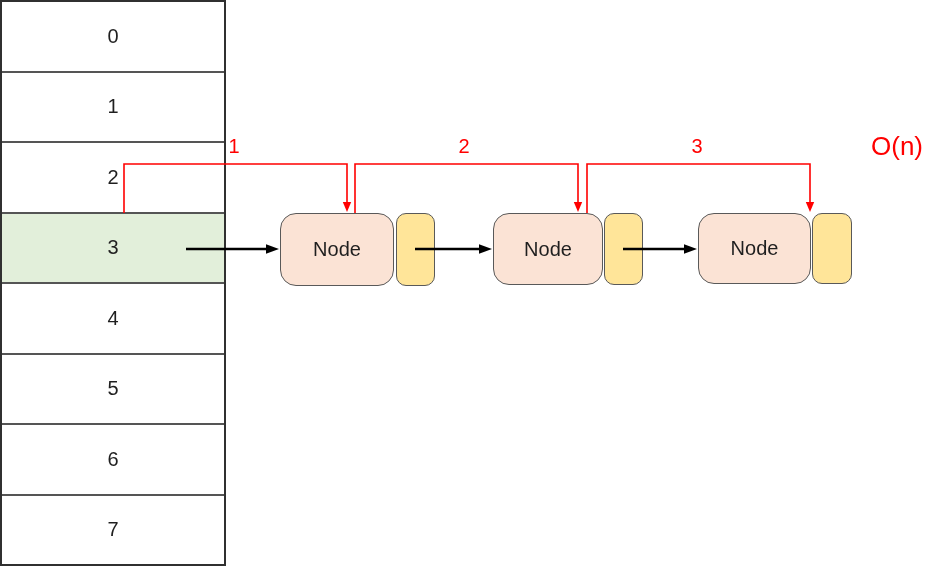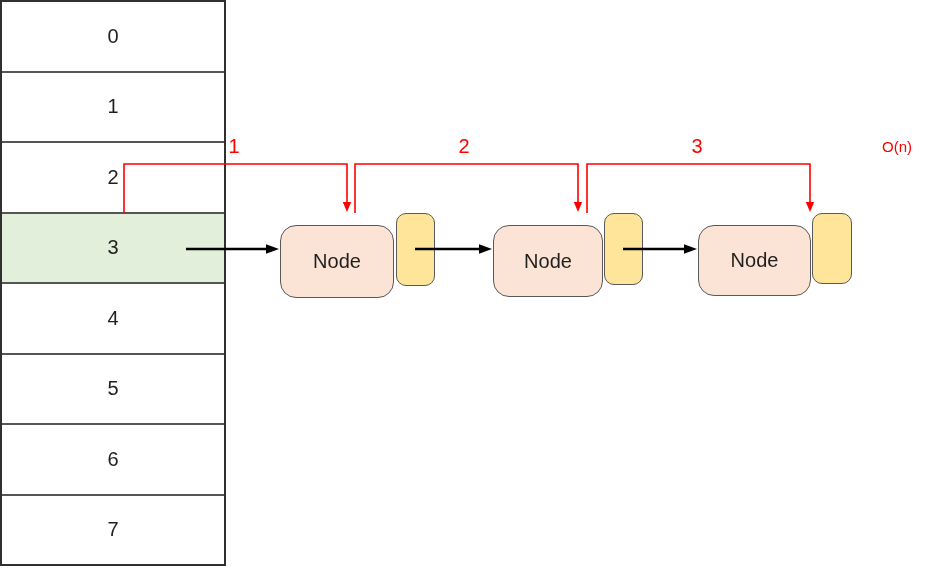--- a/index.html
+++ b/index.html
@@ -18,32 +18,32 @@
     border-bottom:2px solid #555555;box-sizing:border-box;
     font-size:20px;color:#1f1f1f;background:#ffffff;
   }
   .array-cell:last-child{border-bottom:none;}
   .array-cell.highlight{background:#e2efda;}
   
   .node-box{
     position:absolute;box-sizing:border-box;
     background:#fbe3d5;border:1.6px solid #595959;border-radius:16px;
     display:flex;align-items:center;justify-content:center;
-    font-size:20px;color:#1f1f1f;margin-top:12px;
+    font-size:20px;color:#1f1f1f;
   }
   .pointer-box{
     position:absolute;box-sizing:border-box;
     background:#ffe599;border:1.6px solid #595959;border-radius:10px;
   }
   
   .step-label{
     position:absolute;transform:translate(-50%,-50%);
     color:#ff0000;font-size:20px;line-height:1;white-space:nowrap;
   }
-  #complexity-label{font-size:15px;}
+  #complexity-label{font-size:26px;}
   
   #arrows-overlay{
     position:absolute;left:0;top:0;width:936px;height:571px;
     pointer-events:none;z-index:5;
   }
 </style>
 </head>
 <body>
 
 <div id="stage">

